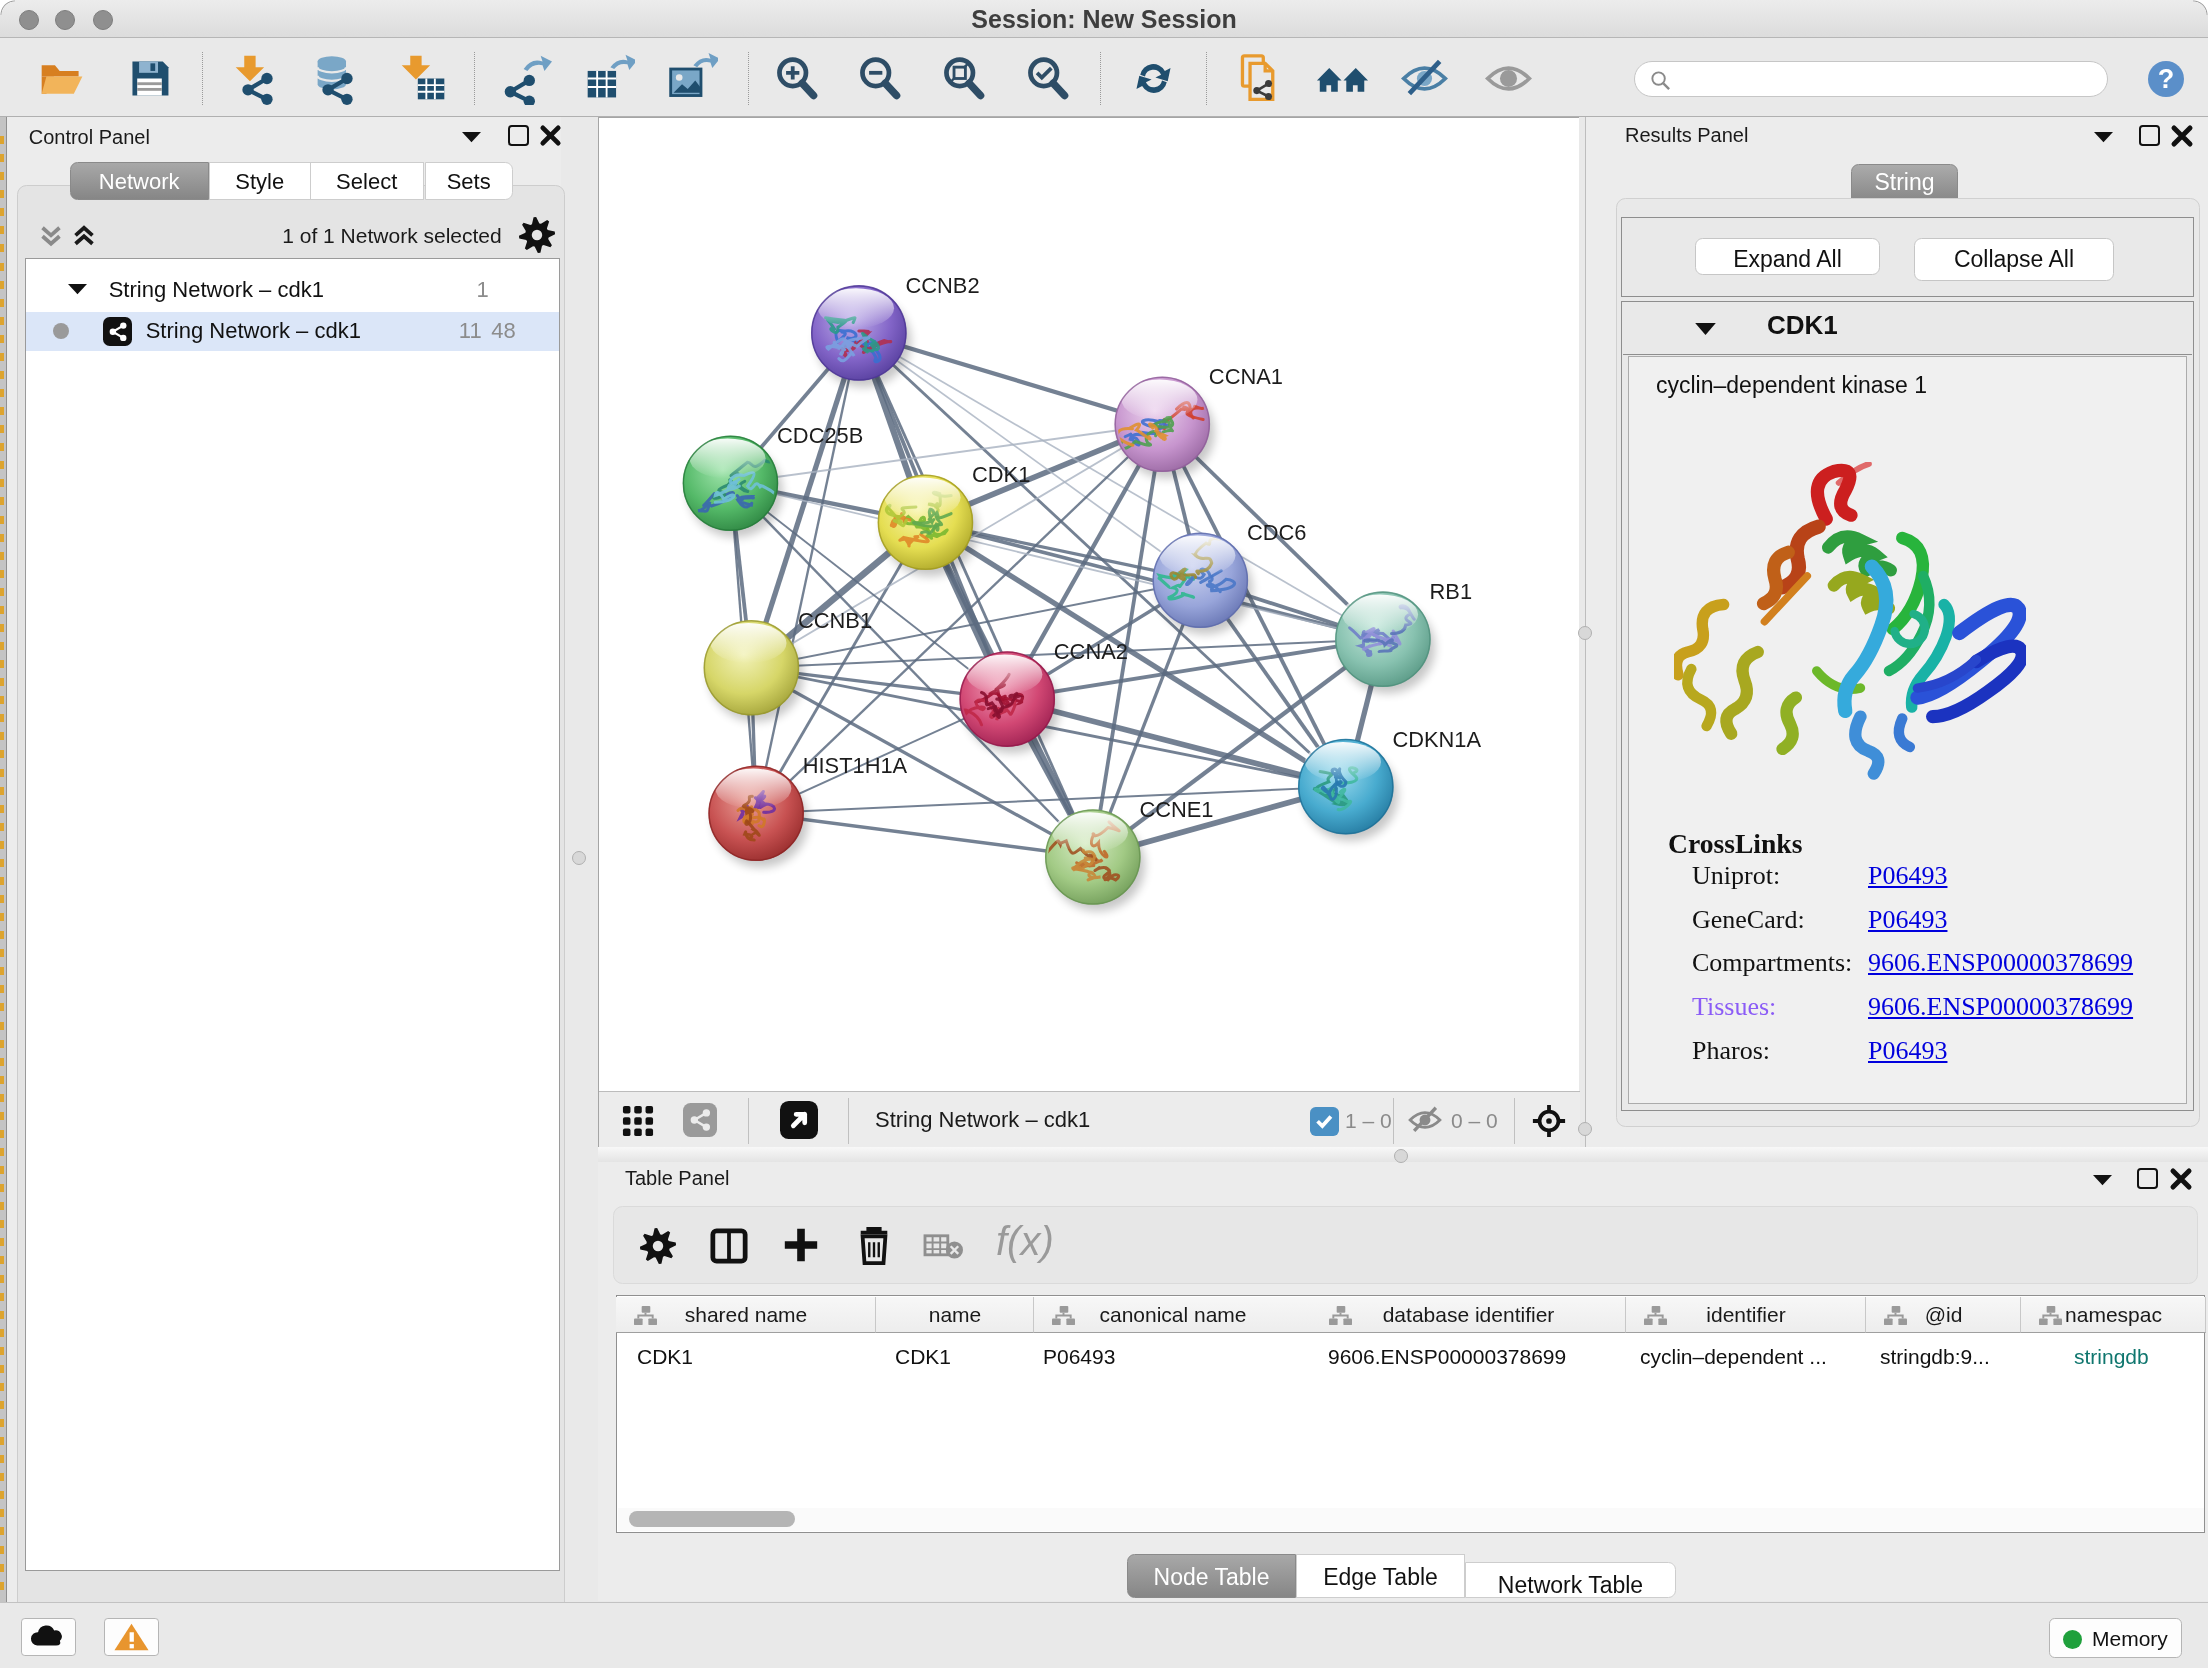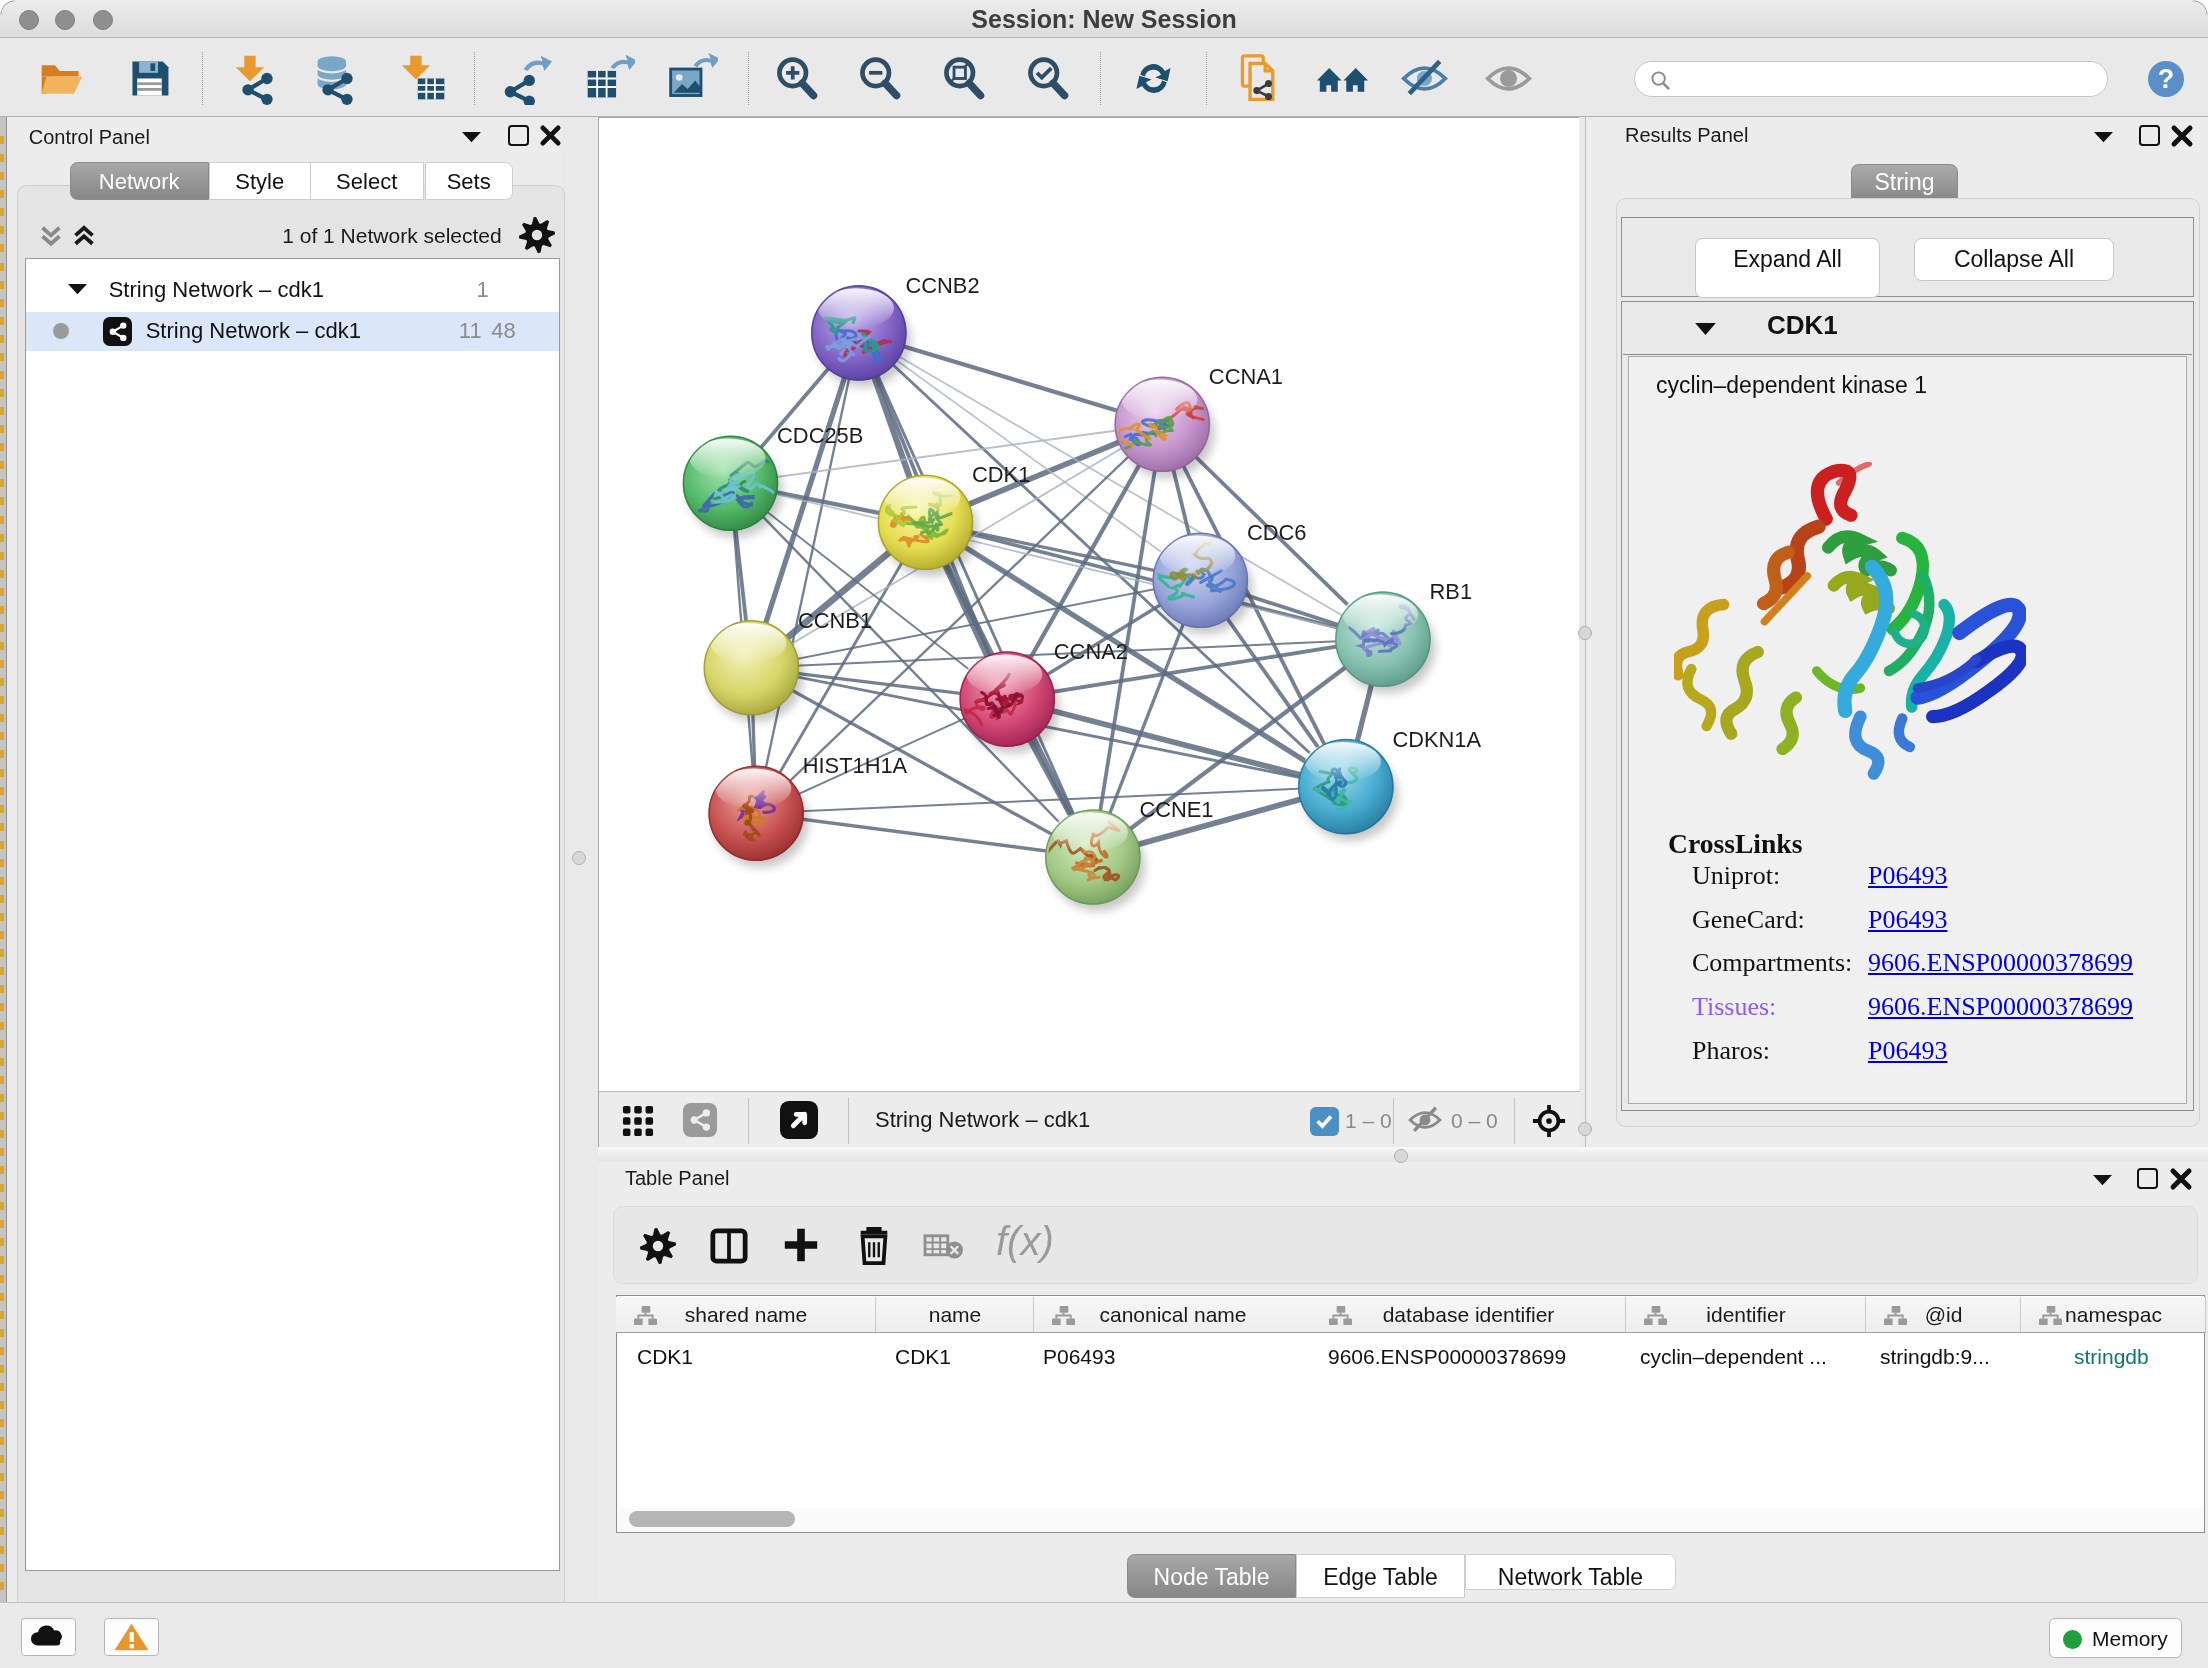--- a/index.html
+++ b/index.html
@@ -660,21 +660,21 @@
 <svg class="abs" style="left:507px;top:13.3px;" width="21" height="13.3" viewBox="0 0 22 14">
       <path d="M1 2 L21 2 L11 13 Z" fill="#111"></path>
     </svg>
 <div class="abs" style="left:553px;top:7.6px;width:21px;height:21px;border:2.9px solid #111;border-radius:3.8px;"></div>
 <svg class="abs" style="left:584px;top:6.7px;" width="24" height="24" viewBox="0 0 24 24">
       <path d="M4 4 L20 20 M20 4 L4 20" stroke="#111" stroke-width="5" stroke-linecap="round"></path>
     </svg>
 <div class="abs" style="left:265px;top:47px;width:107px;height:35px;background:linear-gradient(#ababab,#8a8a8a);border:1px solid #8a8a8a;border-radius:7.6px 7.6px 0 0;color:#fff;font-size:23px;text-align:center;line-height:34px;">String</div>
 <div class="abs" style="left:29.5px;top:81px;width:584px;height:929px;background:#e9e9e9;border:1px solid #d0d0d0;border-radius:9.5px;"></div>
 <div class="abs" style="left:35px;top:100px;width:573px;height:80px;border:1.9px solid #8e8e8e;"></div>
-<div class="abs" style="left:109px;top:121px;width:185px;height:60px;background:#fff;border:1px solid #c6c6c6;border-radius:7.6px;font-size:23px;text-align:center;line-height:41px;color:#111;">Expand All</div>
+<div class="abs" style="left:109px;top:121px;width:185px;height:37px;background:#fff;border:1px solid #c6c6c6;border-radius:7.6px;font-size:23px;text-align:center;line-height:41px;color:#111;">Expand All</div>
 <div class="abs" style="left:328px;top:121px;width:200px;height:43px;background:#fff;border:1px solid #c6c6c6;border-radius:7.6px;font-size:23px;text-align:center;line-height:41px;color:#111;">Collapse All</div>
 <div class="abs" style="left:35px;top:184px;width:573px;height:810px;border:1.9px solid #8e8e8e;"></div>
 <svg class="abs" style="left:108px;top:204px;" width="23" height="15" viewBox="0 0 24 16">
       <path d="M1 2 L23 2 L12 15 Z" fill="#111"></path>
     </svg>
 <div class="abs" style="left:181px;top:193px;font-size:26px;font-weight:bold;color:#111;">CDK1</div>
 <div class="abs" style="left:37px;top:237px;width:569px;border-top:1.9px solid #8e8e8e;"></div>
 <div class="abs" style="left:42px;top:239px;width:559px;height:748px;background:#f0f0f0;border:1px solid #ababab;"></div>
 <div class="abs" style="left:70px;top:255px;font-size:23px;color:#111;">cyclin–dependent kinase 1</div>
 <svg class="abs" style="left:88px;top:345px;" width="352" height="323" viewBox="0 0 370 340">
@@ -828,21 +828,21 @@
 <div class="abs" style="left:297px;top:183px;font-size:21px;color:#111;">CDK1</div>
 <div class="abs" style="left:445px;top:183px;font-size:21px;color:#111;">P06493</div>
 <div class="abs" style="left:730px;top:183px;font-size:21px;color:#111;">9606.ENSP00000378699</div>
 <div class="abs" style="left:1042px;top:183px;font-size:21px;color:#111;">cyclin–dependent ...</div>
 <div class="abs" style="left:1282px;top:183px;font-size:21px;color:#111;">stringdb:9...</div>
 <div class="abs" style="left:1476px;top:183px;font-size:21px;color:#0f766e;">stringdb</div>
 <div class="abs" style="left:20px;top:346px;width:1586px;height:23px;background:#fafafa;"></div>
 <div class="abs" style="left:31px;top:349px;width:166px;height:16px;background:#b5b5b5;border-radius:8.6px;"></div>
 <div class="abs" style="left:529px;top:392px;width:169px;height:44px;background:linear-gradient(#a8a8a8,#868686);border:1px solid #8a8a8a;border-radius:7.6px 0 0 7.6px;color:#fff;font-size:23px;text-align:center;line-height:44px;">Node Table</div>
 <div class="abs" style="left:698px;top:392px;width:169px;height:44px;background:#fff;border:1px solid #cdcdcd;color:#111;font-size:23px;text-align:center;line-height:44px;">Edge Table</div>
-<div class="abs" style="left:867px;top:392px;width:211px;height:36px;background:#fff;border:1px solid #cdcdcd;border-radius:0 7.6px 7.6px 0;color:#111;font-size:23px;text-align:center;line-height:44px;">Network Table</div>
+<div class="abs" style="left:867px;top:400px;width:211px;height:36px;background:#fff;border:1px solid #cdcdcd;border-radius:0 7.6px 7.6px 0;color:#111;font-size:23px;text-align:center;line-height:44px;">Network Table</div>
 </div>
 
 <div class="abs" style="left:598px;top:1147px;width:1610px;height:15px;background:linear-gradient(#f8f8f8,#e4e4e4);"></div>
 <div class="abs" style="left:1394px;top:1149px;width:14.3px;height:14.3px;border-radius:50%;background:#d8d8d8;border:1px solid #b0b0b0;"></div>
 <div class="abs" style="left:572px;top:851px;width:14.3px;height:14.3px;border-radius:50%;background:#d8d8d8;border:1px solid #b0b0b0;"></div>
 <div class="abs" style="left:1578px;top:626px;width:14.3px;height:14.3px;border-radius:50%;background:#d8d8d8;border:1px solid #b0b0b0;"></div>
 <div class="abs" style="left:1578px;top:1122px;width:14.3px;height:14.3px;border-radius:50%;background:#d8d8d8;border:1px solid #b0b0b0;"></div>
 
 <div class="abs" style="left:0;top:1602px;width:2208px;height:67px;background:#e9e9e9;border-top:1px solid #c2c2c2;">
 <div class="abs" style="left:21px;top:15px;width:55px;height:38px;background:#fdfdfd;border:1px solid #b5b5b5;border-radius:3.8px;">

